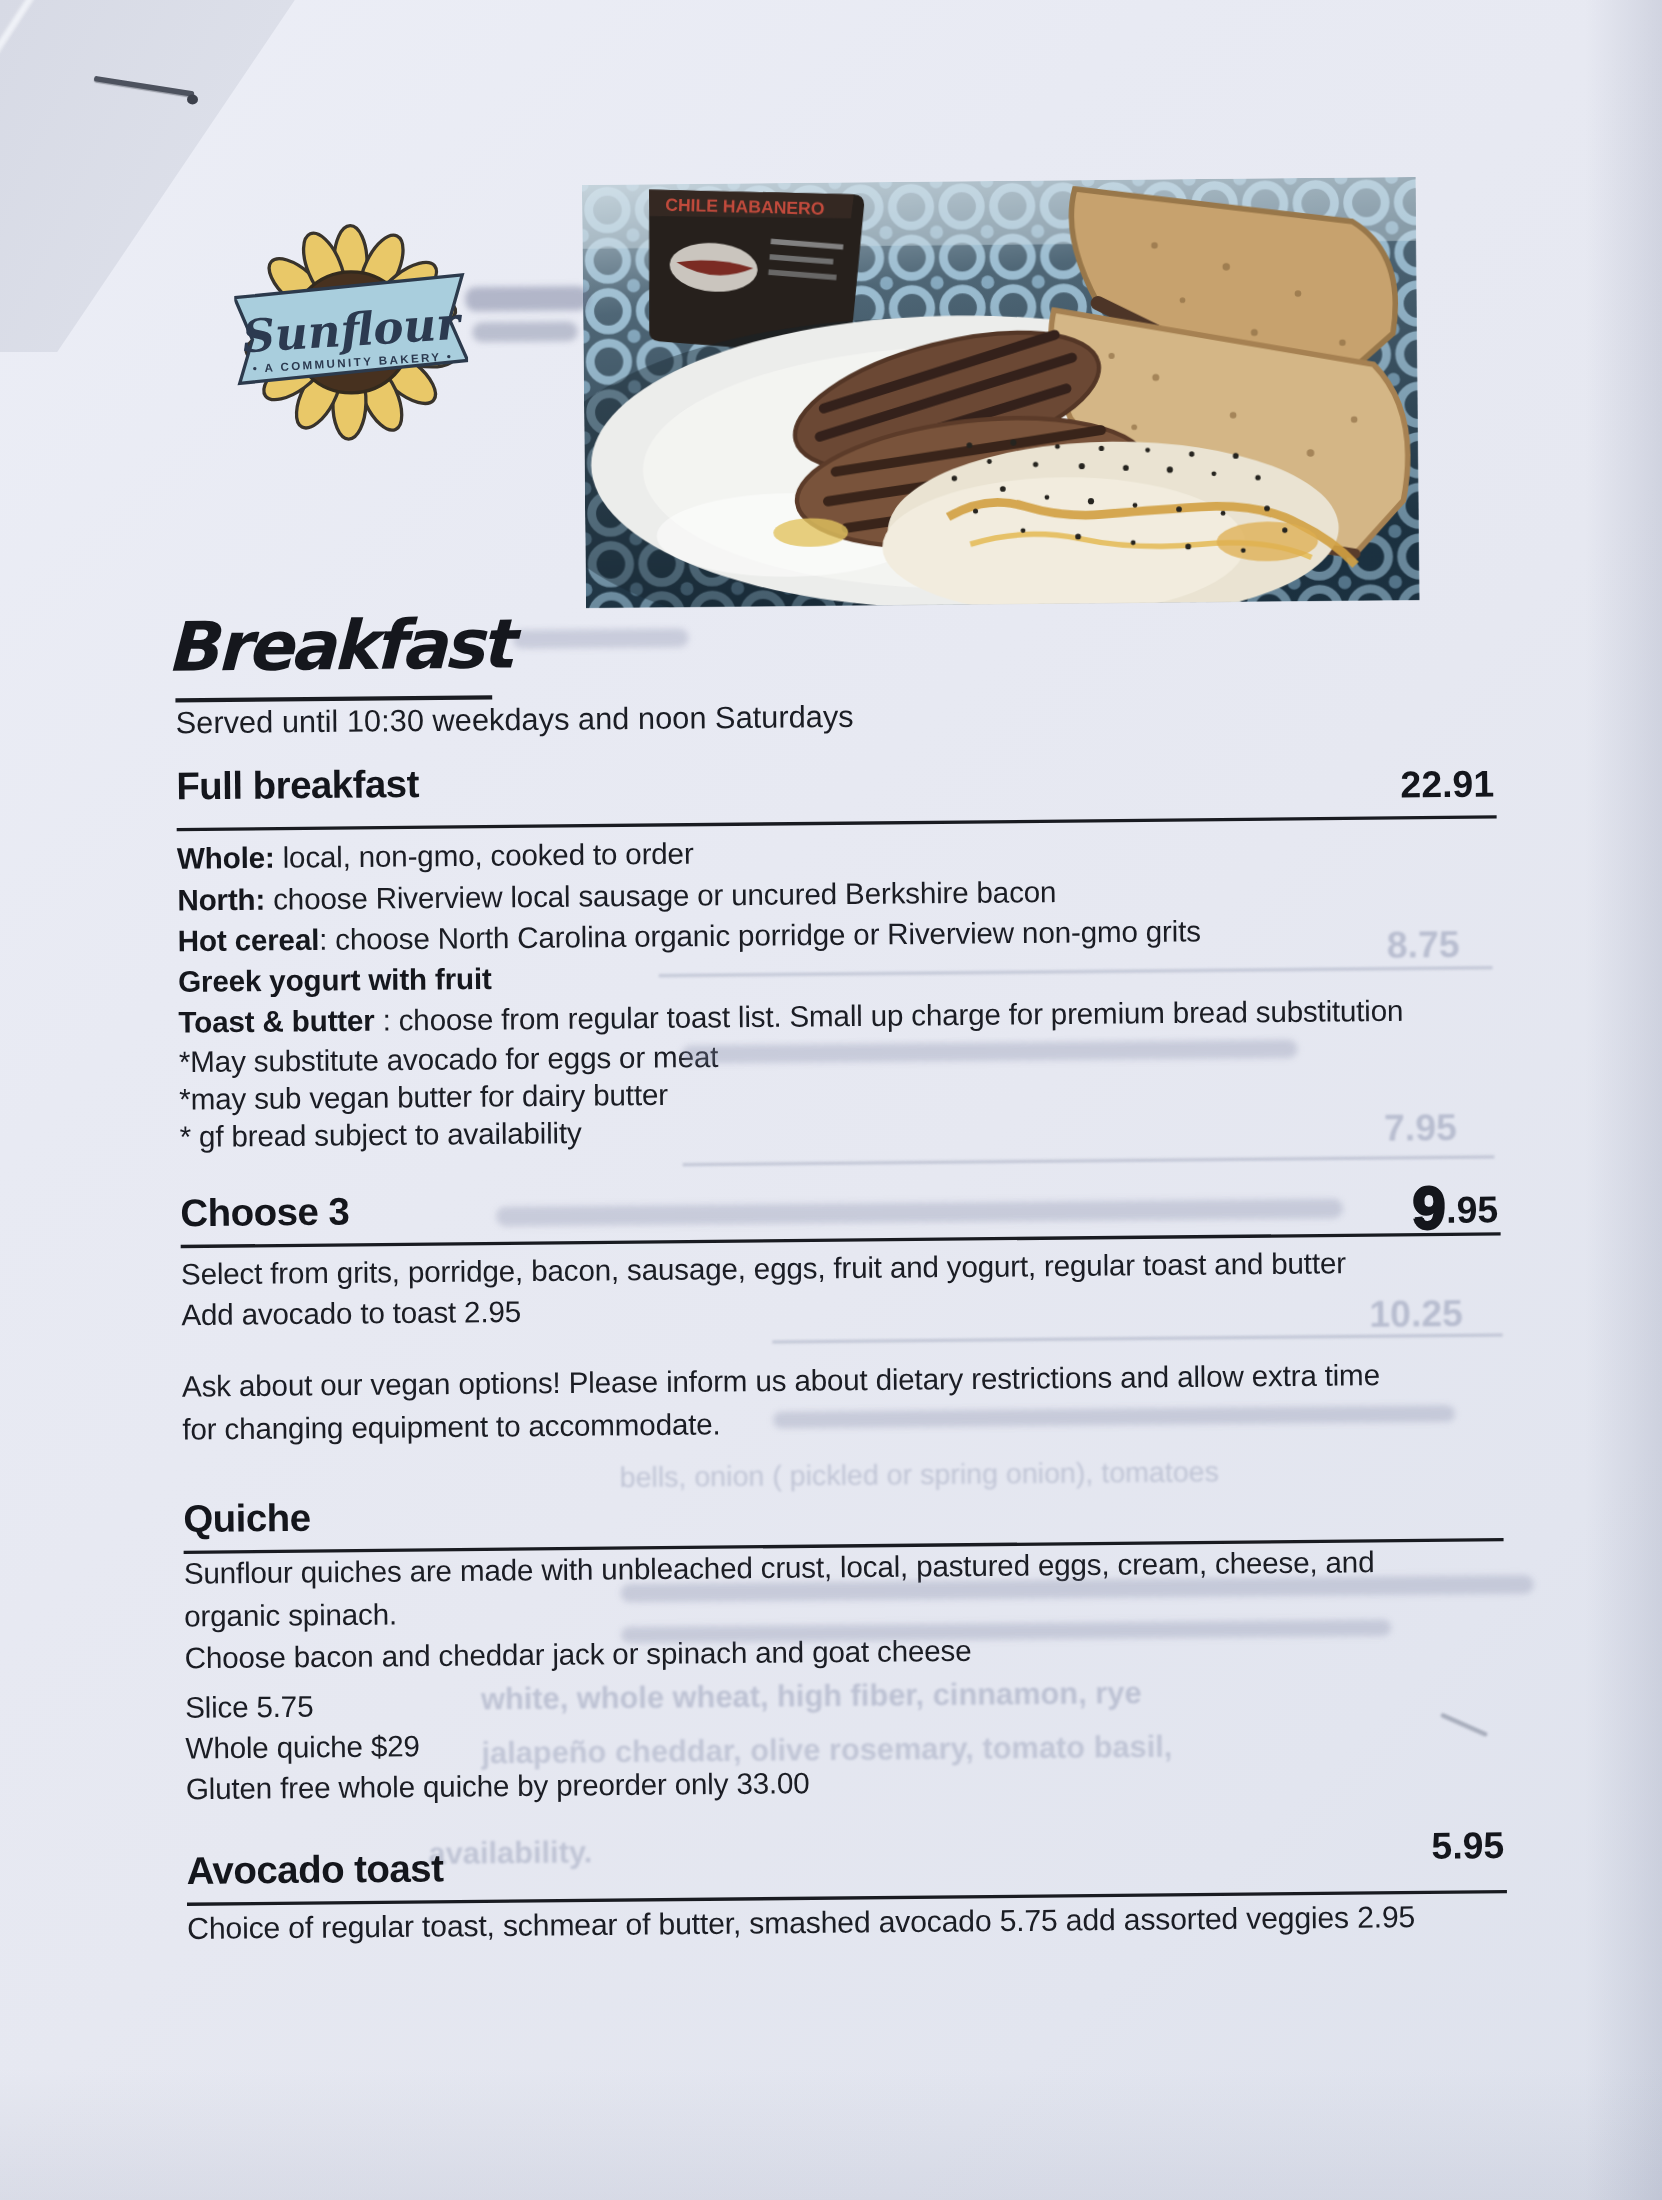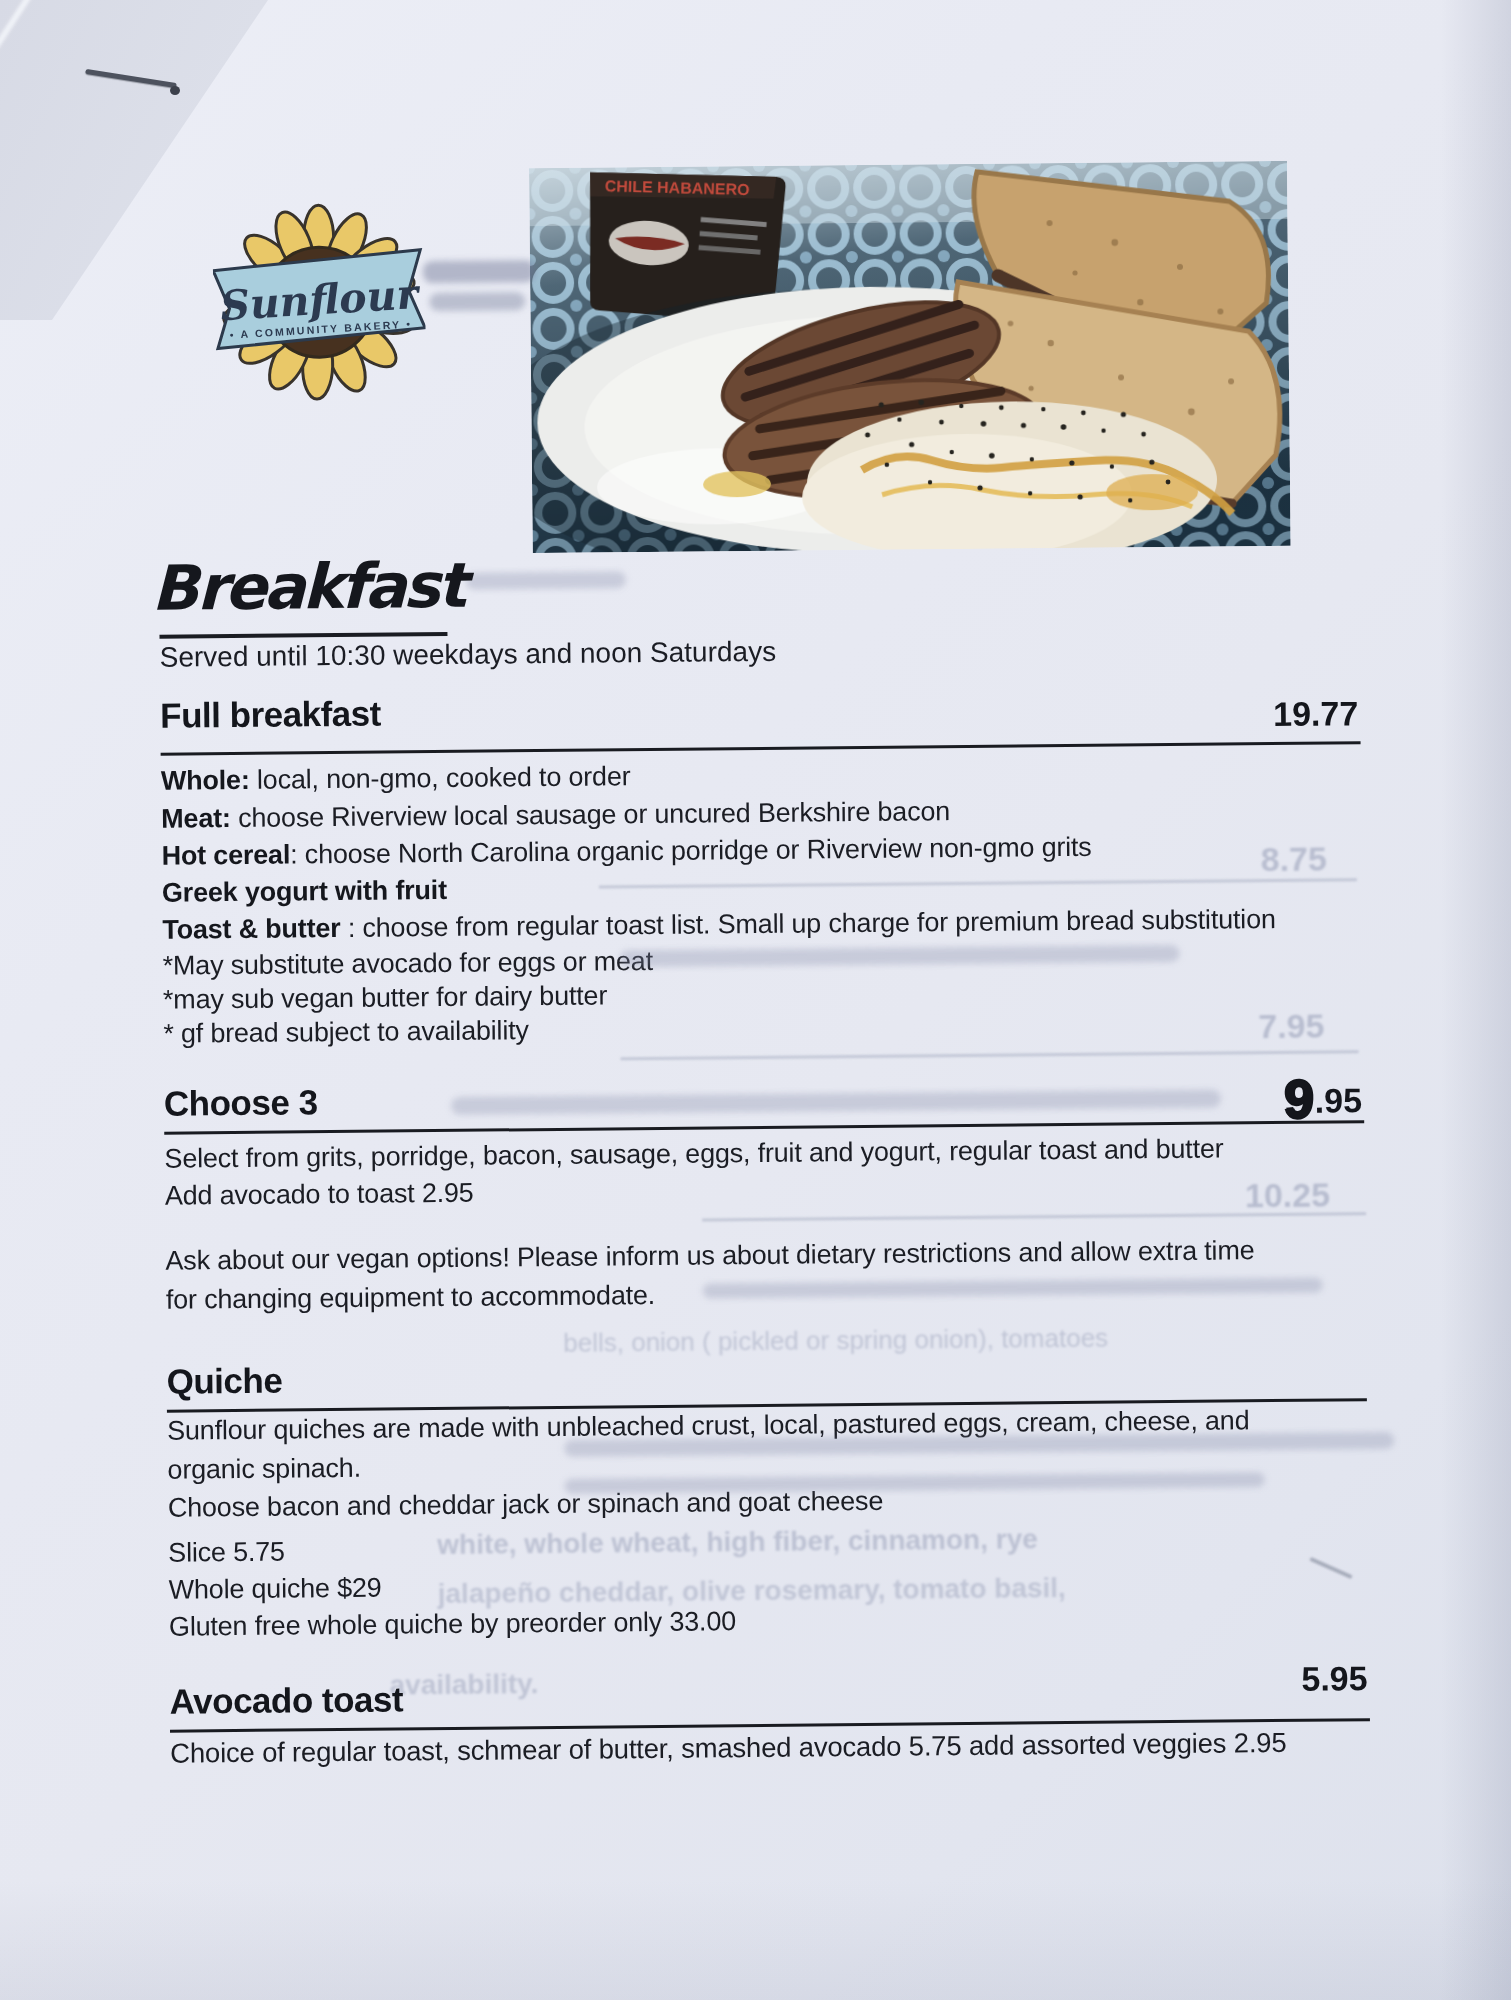--- a/index.html
+++ b/index.html
@@ -245,24 +245,24 @@
     <div class="g-blob" id="gbb"></div>
     <div class="g-blob" id="gbb2"></div>
     <div class="g-blob" id="gbc"></div>
 
     <div class="h-breakfast">Breakfast</div>
     <div class="h-rule"></div>
     <div class="served">Served until 10:30 weekdays and noon Saturdays</div>
 
     <div class="sec-head" id="head-full">
       <span class="sec-title">Full breakfast</span>
-      <span class="sec-price">19.77</span>
+      <span class="sec-price">22.91</span>
     </div>
     <div class="mline" id="fb0"><b>Whole:</b><span> local, non-gmo, cooked to order</span></div>
-    <div class="mline" id="fb1"><b>Meat:</b><span> choose Riverview local sausage or uncured Berkshire bacon</span></div>
+    <div class="mline" id="fb1"><b>North:</b><span> choose Riverview local sausage or uncured Berkshire bacon</span></div>
     <div class="mline" id="fb2"><b>Hot cereal</b><span>: choose North Carolina organic porridge or Riverview non-gmo grits</span></div>
     <div class="mline" id="fb3"><b>Greek yogurt with fruit</b><span></span></div>
     <div class="mline" id="fb4"><b>Toast &amp; butter</b><span> : choose from regular toast list. Small up charge for premium bread substitution</span></div>
     <div class="mline" id="fb5"><b></b><span>*May substitute avocado for eggs or meat</span></div>
     <div class="mline" id="fb6"><b></b><span>*may sub vegan butter for dairy butter</span></div>
     <div class="mline" id="fb7"><b></b><span>* gf bread subject to availability</span></div>
 
     <div class="ghost g-price" id="gp1">8.75</div>
     <div class="g-rule" id="gr1"></div>
     <div class="g-blob" id="gbd"></div>

